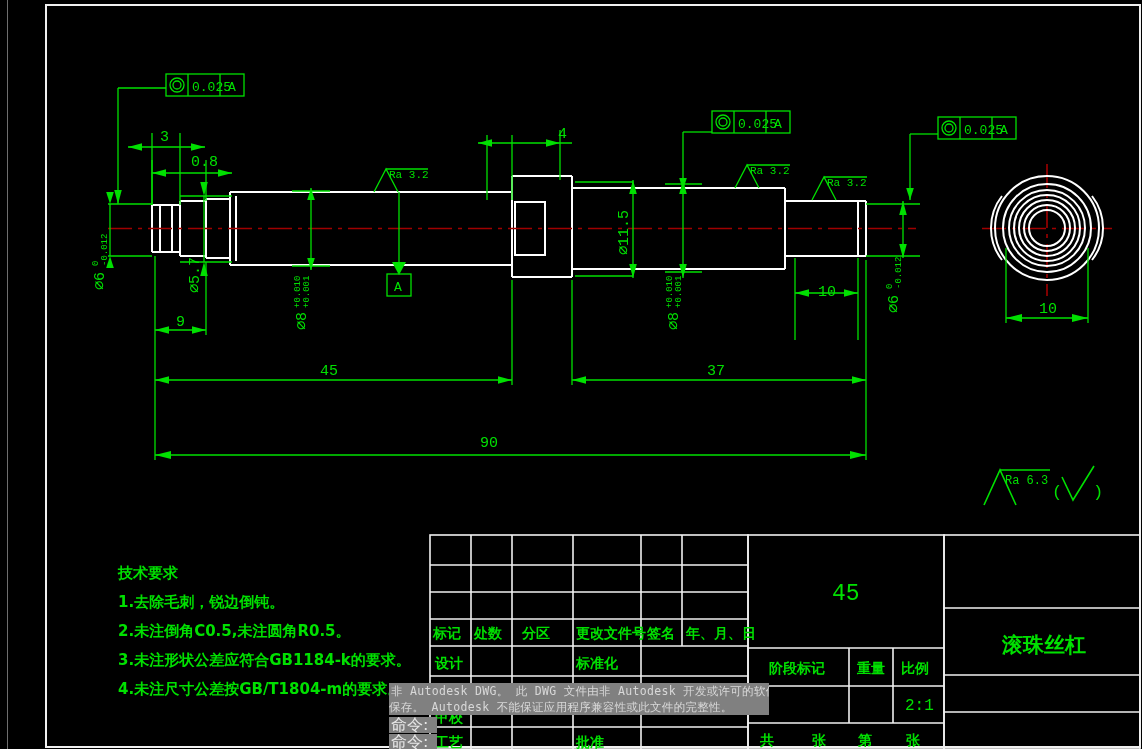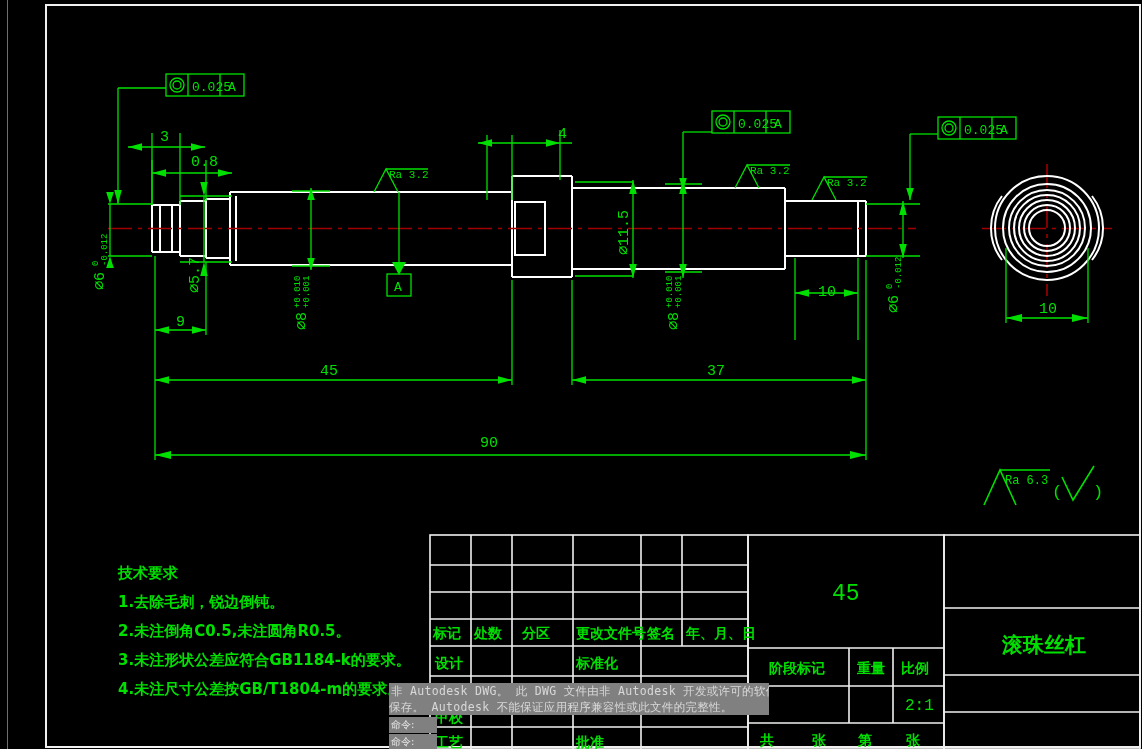--- a/index.html
+++ b/index.html
@@ -10,21 +10,21 @@
   .txt{font-family:"Liberation Mono","DejaVu Sans Mono",monospace;fill:#00e000;}
   .cn{font-family:"DejaVu Sans",sans-serif;fill:#00e000;font-weight:bold;}
   
   #watermark{position:absolute;left:389px;top:683px;width:380px;height:32px;
      background:#808080;color:#d8d8d8;font-family:"DejaVu Sans Mono",monospace;
      font-size:11.5px;line-height:16px;letter-spacing:.3px;white-space:nowrap;
      overflow:hidden;z-index:40;}
   #watermark div{padding-left:2px;}
   #watermark div.l2{padding-left:0px;}
   .cmdbox{position:absolute;background:#808080;color:#e8e8e8;
-     font-family:"DejaVu Sans",sans-serif;font-size:10px;z-index:41;
+     font-family:"DejaVu Sans",sans-serif;font-size:16px;z-index:41;
      padding:0 2px;line-height:15px;}
   #cmd1{left:389px;top:717px;width:44px;height:16px;}
   #cmd2{left:389px;top:734px;width:44px;height:15px;}
   .leftrule{position:absolute;left:7px;top:0;width:1px;height:749px;background:#6e6e6e;z-index:5;}
 </style>
 </head>
 <body>
 
 <div id="cad">
 

